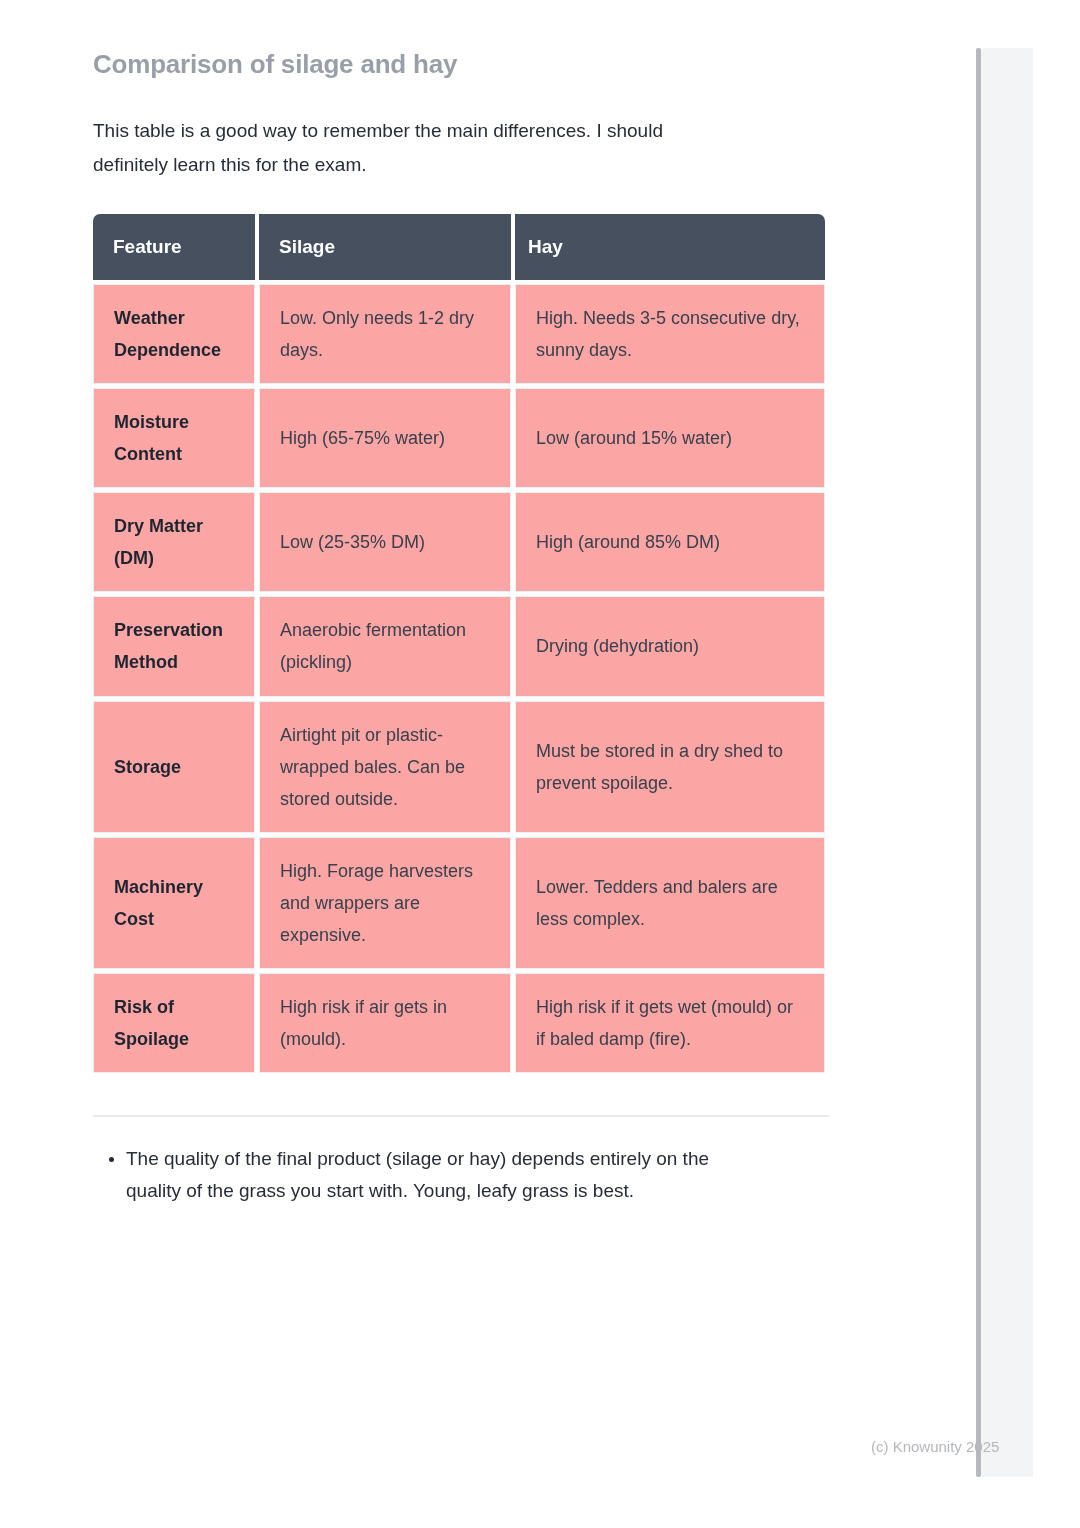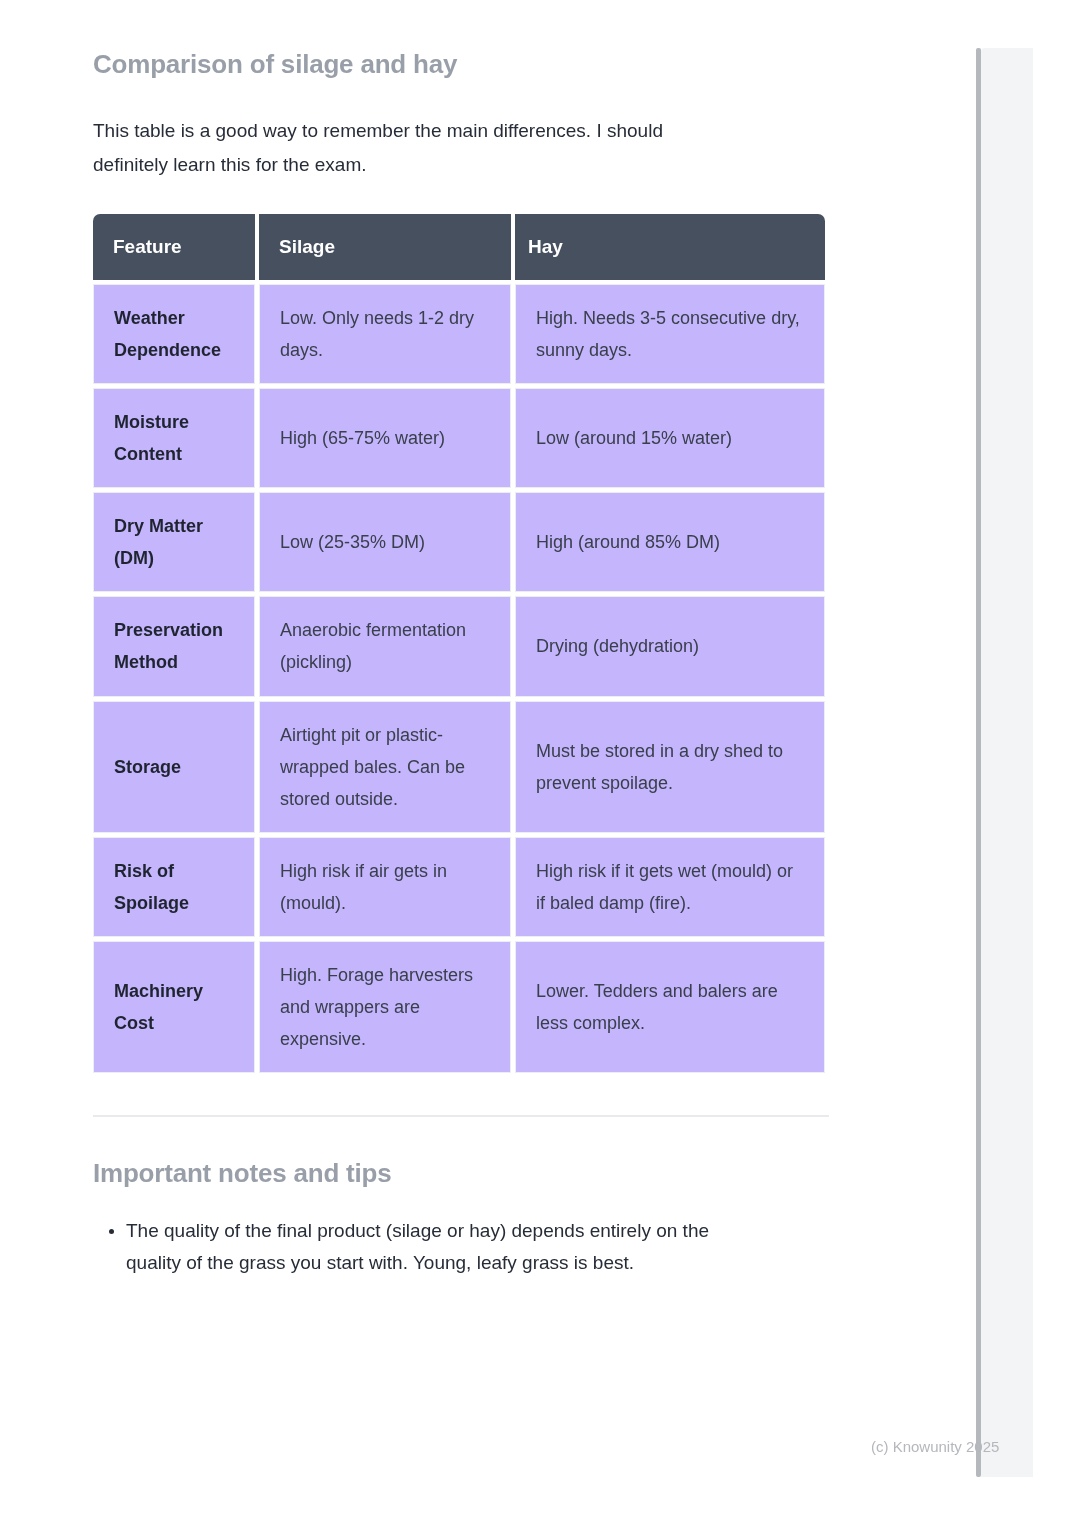--- a/index.html
+++ b/index.html
@@ -47,21 +47,21 @@
     color: #ffffff;
     font-size: 19px;
     font-weight: 600;
     text-align: left;
     padding: 22px 20px;
     vertical-align: middle;
   }
   th:first-child { border-top-left-radius: 7px; }
   th:last-child { border-top-right-radius: 7px; padding-left: 13px; }
   td {
-    background: #c4b5fd;
+    background: #fca5a5;
     border: 1px solid #eceef2;
     font-size: 18px;
     line-height: 1.78;
     color: #39404c;
     padding: 17px 20px;
     vertical-align: middle;
   }
   td.feature {
     font-weight: 700;
     color: #1f2530;
@@ -156,35 +156,34 @@
         <td class="feature">Preservation Method</td>
         <td>Anaerobic fermentation (pickling)</td>
         <td>Drying (dehydration)</td>
       </tr>
       <tr>
         <td class="feature">Storage</td>
         <td>Airtight pit or plastic-wrapped bales. Can be stored outside.</td>
         <td>Must be stored in a dry shed to prevent spoilage.</td>
       </tr>
       <tr>
+        <td class="feature">Machinery Cost</td>
+        <td>High. Forage harvesters and wrappers are expensive.</td>
+        <td>Lower. Tedders and balers are less complex.</td>
+      </tr>
+      <tr>
         <td class="feature">Risk of Spoilage</td>
         <td>High risk if air gets in (mould).</td>
         <td>High risk if it gets wet (mould) or if baled damp (fire).</td>
-      </tr>
-      <tr>
-        <td class="feature">Machinery Cost</td>
-        <td>High. Forage harvesters and wrappers are expensive.</td>
-        <td>Lower. Tedders and balers are less complex.</td>
       </tr>
     </tbody>
   </table>
 
   <hr class="divider">
 
-  <h2 class="section-heading notes-heading">Important notes and tips</h2>
 
   <ul class="notes">
     <li>The quality of the final product (silage or hay) depends entirely on the quality of the grass you start with. Young, leafy grass is best.</li>
   </ul>
 
 </div>
 
 <div class="next-page-edge"></div>
 <div class="page-scrollbar"></div>
 

